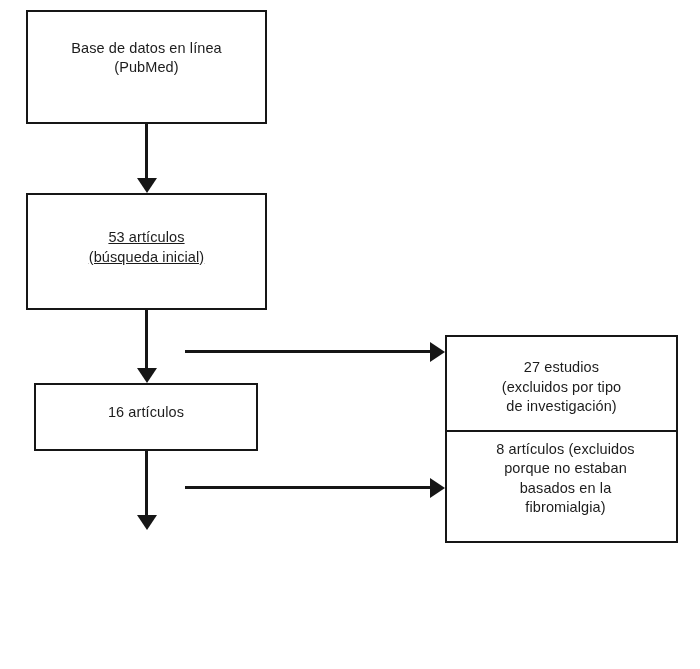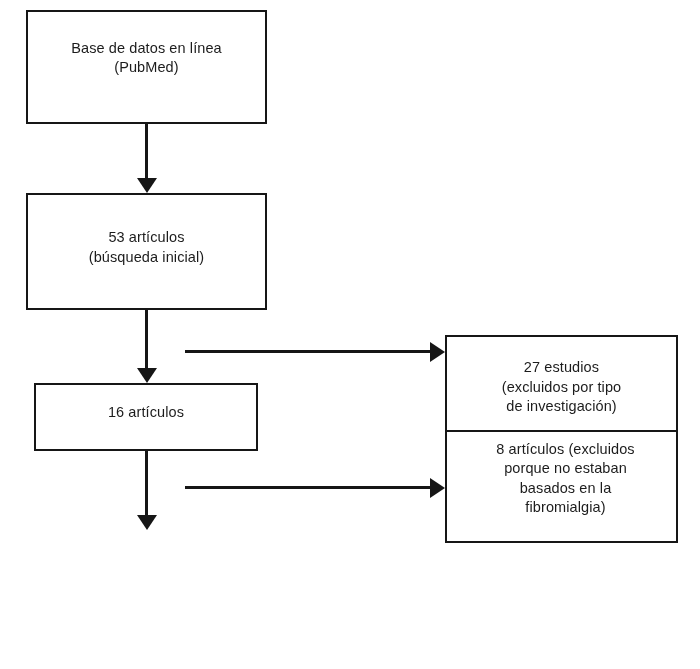--- a/index.html
+++ b/index.html
@@ -37,21 +37,21 @@
     letter-spacing: 0.1px;
     color: #1c1c1c;
     white-space: pre-line;
   }
 
   
   #node-source        { left: 26px;  top: 10px;  width: 241px; height: 114px; }
   #node-source .node-text { transform: translateY(-9px); }
 
   #node-initial       { left: 26px;  top: 193px; width: 241px; height: 117px; }
-  #node-initial .node-text { transform: translateY(-4px); }
+  #node-initial .node-text { transform: translateY(-4px); text-decoration: underline; }
 
   #node-screened      { left: 34px;  top: 383px; width: 224px; height: 68px; text-align: center; }
   #node-screened .node-text { transform: translateY(-4px); }
 
   #node-final         { left: 34px;  top: 530px; width: 224px; height: 110px; }
   #node-final .node-text { transform: translateY(-6px); }
 
   #node-excluded-type { left: 445px; top: 293px; width: 233px; height: 119px; margin-top: 42px; }
   #node-excluded-type .node-text { transform: translateY(-7px); }
 

